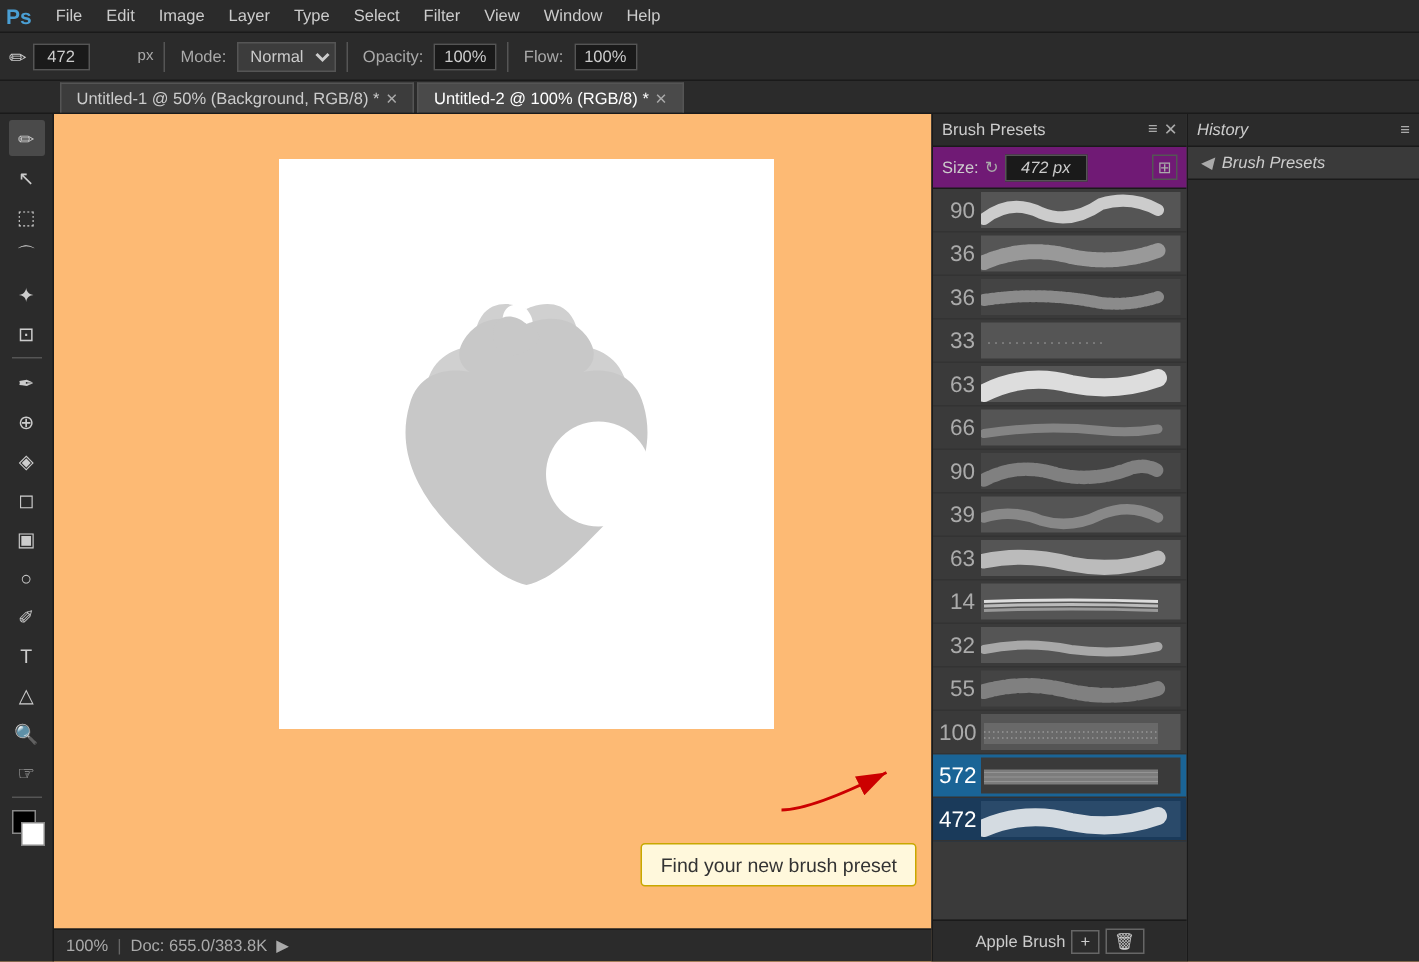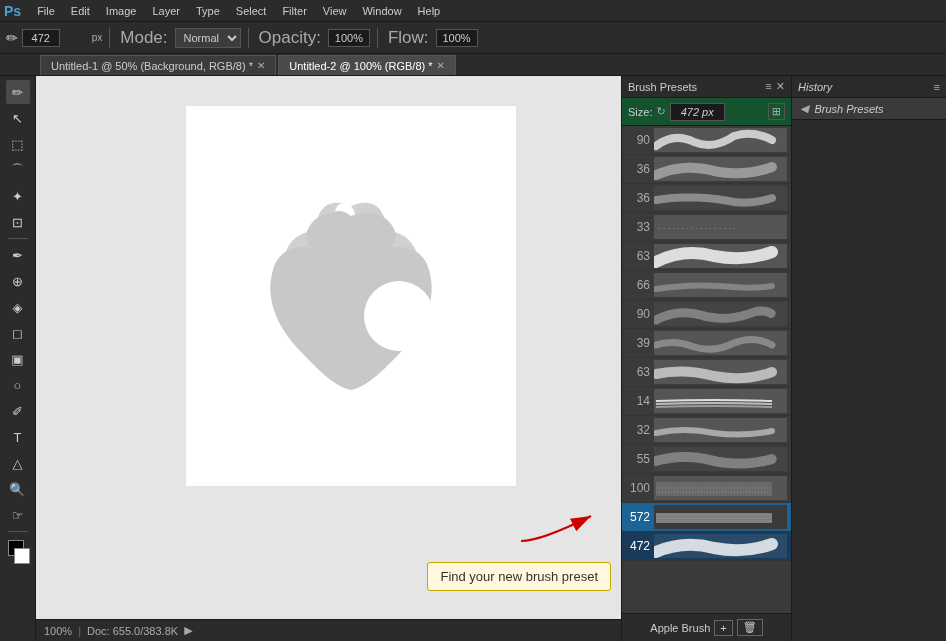--- a/index.html
+++ b/index.html
@@ -7,55 +7,55 @@
 
     
     #menubar { height: 22px; background: #2b2b2b; display: flex; align-items: center; padding: 0 4px; color: #ccc; font-size: 11px; border-bottom: 1px solid #1a1a1a; }
     #menubar .ps-logo { font-weight: bold; color: #4a9fd4; margin-right: 8px; font-size: 14px; }
     #menubar .menu-item { padding: 2px 8px; cursor: pointer; }
 
     
     #toolbar { height: 32px; background: #2b2b2b; border-bottom: 1px solid #1a1a1a; display: flex; align-items: center; padding: 0 6px; gap: 4px; }
     .tool-input { background: #1a1a1a; border: 1px solid #555; color: #ccc; padding: 2px 4px; font-size: 11px; width: 45px; text-align: center; }
     .tool-select { background: #3c3c3c; border: 1px solid #555; color: #ccc; font-size: 11px; padding: 2px 4px; }
-    .tool-label { color: #aaa; font-size: 17px; margin: 0 3px; }
+    .tool-label { color: #aaa; font-size: 11px; margin: 0 3px; }
     .tool-separator { width: 1px; height: 20px; background: #555; margin: 0 3px; }
 
     
     #tabbar { height: 22px; background: #2b2b2b; display: flex; align-items: flex-end; padding: 0 40px; border-bottom: 1px solid #1a1a1a; }
     .tab { height: 20px; background: #3c3c3c; border: 1px solid #555; border-bottom: none; padding: 2px 10px; font-size: 11px; color: #ccc; cursor: pointer; display: flex; align-items: center; gap: 4px; margin-right: 2px; }
     .tab.active { background: #4a4a4a; color: #fff; }
     .tab-close { color: #aaa; font-size: 10px; cursor: pointer; }
 
     
     #main { display: flex; height: calc(641px - 22px - 32px - 22px); }
 
     
     #tools { width: 36px; background: #2b2b2b; border-right: 1px solid #1a1a1a; display: flex; flex-direction: column; align-items: center; padding-top: 4px; gap: 2px; }
     .tool-icon { width: 24px; height: 24px; display: flex; align-items: center; justify-content: center; color: #ccc; font-size: 13px; cursor: pointer; border-radius: 2px; }
     .tool-icon.active { background: #4a4a4a; }
     .tool-sep { width: 20px; height: 1px; background: #555; margin: 2px 0; }
 
     
-    #canvas-area { flex: 1; background: #e5e5e5; position: relative; overflow: hidden; text-align: center; }
+    #canvas-area { flex: 1; background: #fdba74; position: relative; overflow: hidden; text-align: center; }
     #canvas-wrapper { position: absolute; top: 30px; left: 150px; }
     #canvas-bg { width: 330px; height: 380px; background: white; position: relative; }
     .apple-logo { position: absolute; top: 50%; left: 50%; transform: translate(-50%, -50%); }
 
     
     #statusbar { position: absolute; bottom: 0; left: 0; right: 0; height: 22px; background: #2b2b2b; border-top: 1px solid #1a1a1a; display: flex; align-items: center; padding: 0 8px; font-size: 11px; color: #aaa; }
 
     
     #brush-panel { width: 170px; background: #3a3a3a; border-left: 1px solid #1a1a1a; display: flex; flex-direction: column; position: relative; }
     #brush-panel-header { height: 22px; background: #2b2b2b; display: flex; align-items: center; justify-content: space-between; padding: 0 6px; font-size: 11px; color: #ccc; border-bottom: 1px solid #1a1a1a; }
-    #brush-size-row { height: 28px; background: #14532d; display: flex; align-items: center; padding: 0 6px; gap: 4px; border-bottom: 1px solid #1a1a1a; }
+    #brush-size-row { height: 28px; background: #701a75; display: flex; align-items: center; padding: 0 6px; gap: 4px; border-bottom: 1px solid #1a1a1a; }
     #brush-list { flex: 1; overflow-y: auto; background: #3a3a3a; }
     .brush-item { display: flex; align-items: center; padding: 2px 4px; cursor: pointer; border-bottom: 1px solid #333; }
     .brush-item.selected { background: #1a6496; }
-    .brush-num { width: 28px; font-size: 12px; color: #aaa; text-align: right; padding-right: 4px; }
+    .brush-num { width: 28px; font-size: 15px; color: #aaa; text-align: right; padding-right: 4px; }
     .brush-preview { flex: 1; height: 24px; background: #555; position: relative; overflow: hidden; }
     .brush-bottom { height: 28px; background: #2b2b2b; display: flex; align-items: center; justify-content: center; gap: 4px; border-top: 1px solid #1a1a1a; font-size: 11px; color: #ccc; }
 
     
     #right-panel { width: 155px; background: #2b2b2b; border-left: 1px solid #1a1a1a; font-style: italic; }
     #right-panel-header { height: 22px; background: #2b2b2b; display: flex; align-items: center; justify-content: space-between; padding: 0 6px; font-size: 11px; color: #ccc; border-bottom: 1px solid #1a1a1a; }
     #history-label { height: 22px; background: #3a3a3a; display: flex; align-items: center; padding: 0 8px; font-size: 11px; color: #ccc; border-bottom: 1px solid #1a1a1a; gap: 6px; }
 
     
     #callout { position: absolute; bottom: 50px; right: 10px; background: #fff8dc; border: 1px solid #c8a800; padding: 6px 12px; font-size: 13px; color: #333; border-radius: 3px; white-space: nowrap; z-index: 100; }

